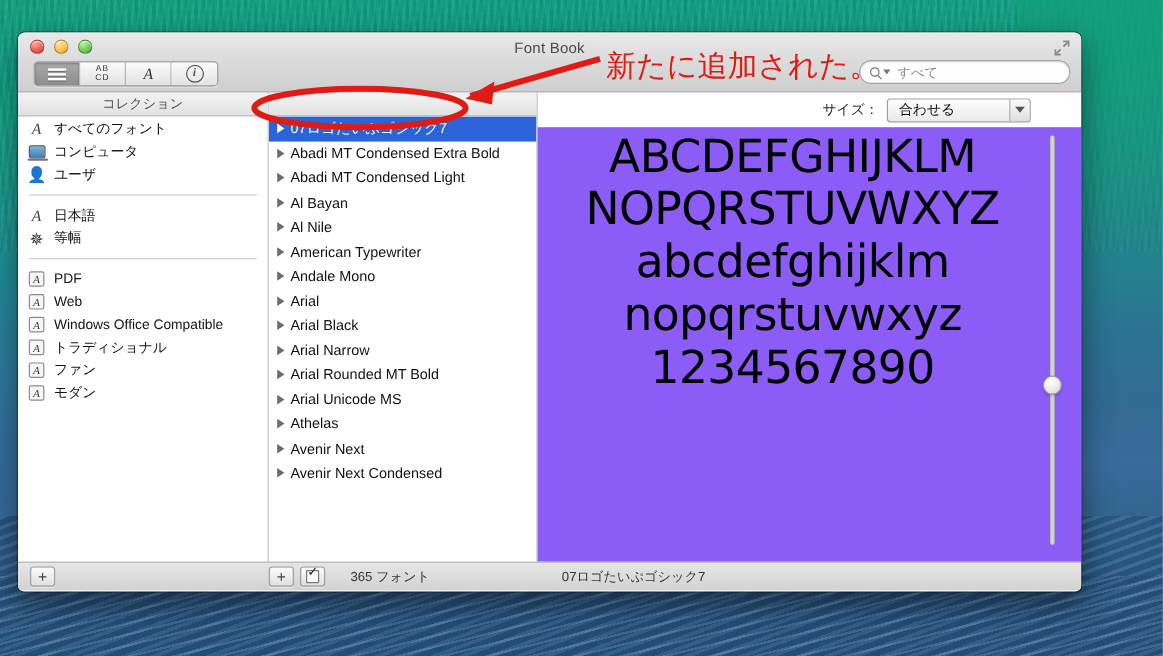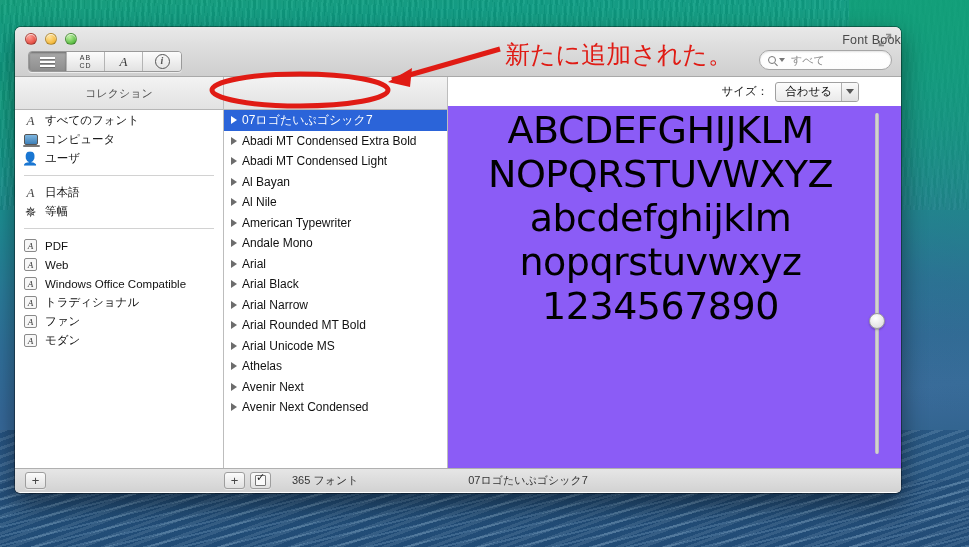--- a/index.html
+++ b/index.html
@@ -70,21 +70,21 @@
     width: 12px; height: 12px; border-radius: 50%;
     border: 1px solid rgba(0,0,0,0.25);
     box-shadow: inset 0 1px 1px rgba(255,255,255,.75);
   }
   .light.red { background: radial-gradient(circle at 35% 30%, #ff9d94, #e8554a 65%, #c0342c); }
   .light.yellow { background: radial-gradient(circle at 35% 30%, #ffe29a, #f5bc42 65%, #d49a1c); }
   .light.green { background: radial-gradient(circle at 35% 30%, #bdf0a0, #62c24a 65%, #3d9c2c); }
 
   .win-title {
     position: absolute; left: 0; right: 0; top: 6px;
-    text-align: right;
+    text-align: center;
     font-size: 12.5px; color: #4a4a4a;
     font-weight: normal;
     letter-spacing: .2px;
   }
   .fullscreen-icon {
     position: absolute; right: 9px; top: 6px;
     width: 14px; height: 14px; opacity: .55;
   }
 
   
@@ -121,21 +121,21 @@
   .info-ic {
     width: 15px; height: 15px; border-radius: 50%;
     border: 1.5px solid #555; color: #555;
     font-size: 10px; line-height: 12px; text-align: center;
     font-family: "Liberation Serif", serif; font-style: italic; font-weight: bold;
   }
 
   
   .search {
     position: absolute; right: 9px; top: 23px;
-    width: 133px; height: 20px;
+    width: 176px; height: 20px;
     border: 1px solid #a6a6a6; border-radius: 10px;
     background: linear-gradient(180deg, #fff, #fdfdfd);
     display: flex; align-items: center;
     box-shadow: inset 0 1px 2px rgba(0,0,0,.12);
   }
   .search .mag { margin-left: 8px; display: flex; align-items: center; gap: 1px; }
   .mag-glass {
     width: 8px; height: 8px; border: 1.4px solid #777; border-radius: 50%;
     position: relative;
   }
@@ -150,21 +150,21 @@
   }
   .search-text { margin-left: 6px; font-size: 11px; color: #8a8a8a; }
 
   
   .body-row {
     display: flex;
     height: 391px;
     background: #fff;
   }
   .col-head {
-    height: 33px;
+    height: 20px;
     background: linear-gradient(180deg, #f3f3f3, #e2e2e2);
     border-bottom: 1px solid #b6b6b6;
     font-size: 11px; color: #4f4f4f;
     display: flex; align-items: center; justify-content: center;
   }
   .sidebar {
     width: 209px; border-right: 1px solid #bdbdbd;
     background: #fff; display: flex; flex-direction: column;
   }
   .side-list { flex: 1; padding-top: 1px; }
@@ -231,20 +231,21 @@
   .size-bar {
     height: 29px; display: flex; align-items: center; justify-content: flex-end;
     padding-right: 42px; gap: 7px;
     background: #fff;
   }
   .size-label { font-size: 11.5px; color: #222; }
   .size-select {
     display: flex; align-items: stretch; height: 20px;
     border: 1px solid #a0a0a0; border-radius: 3px; overflow: hidden;
     background: linear-gradient(180deg, #fdfdfd, #eaeaea);
+    gap: 36px;
   }
   .size-value {
     padding: 0 9px; font-size: 11.5px; color: #111;
     display: flex; align-items: center;
   }
   .size-arrow {
     width: 17px; border-left: 1px solid #b0b0b0;
     background: linear-gradient(180deg, #fafafa, #e0e0e0);
     display: flex; align-items: center; justify-content: center;
   }

